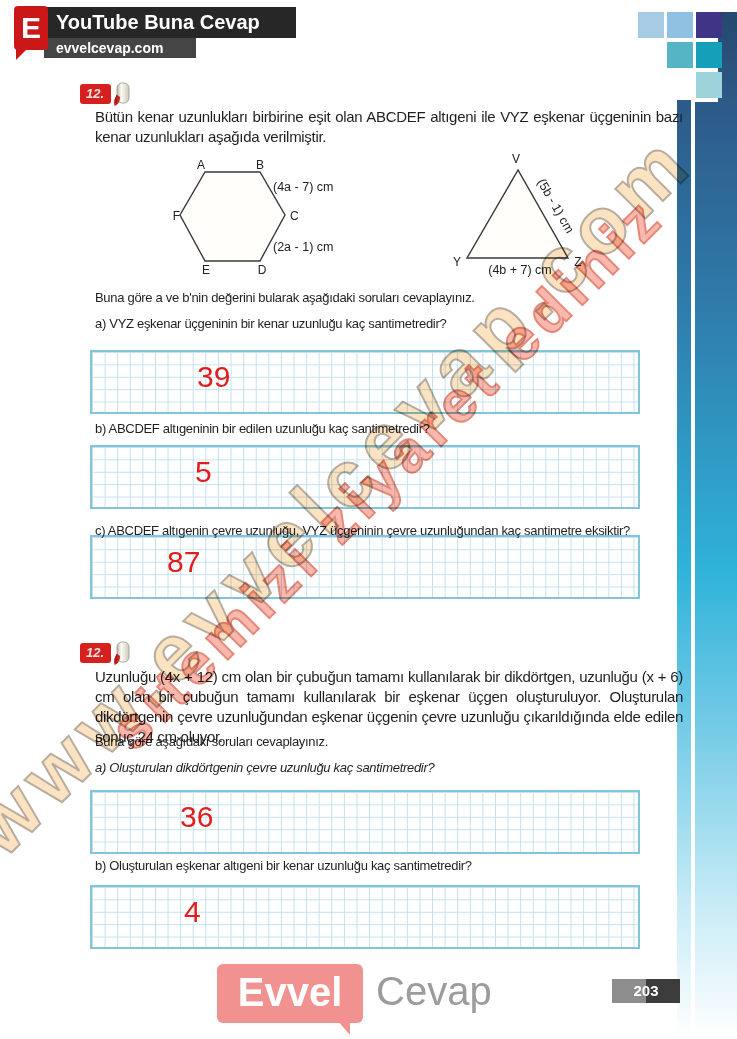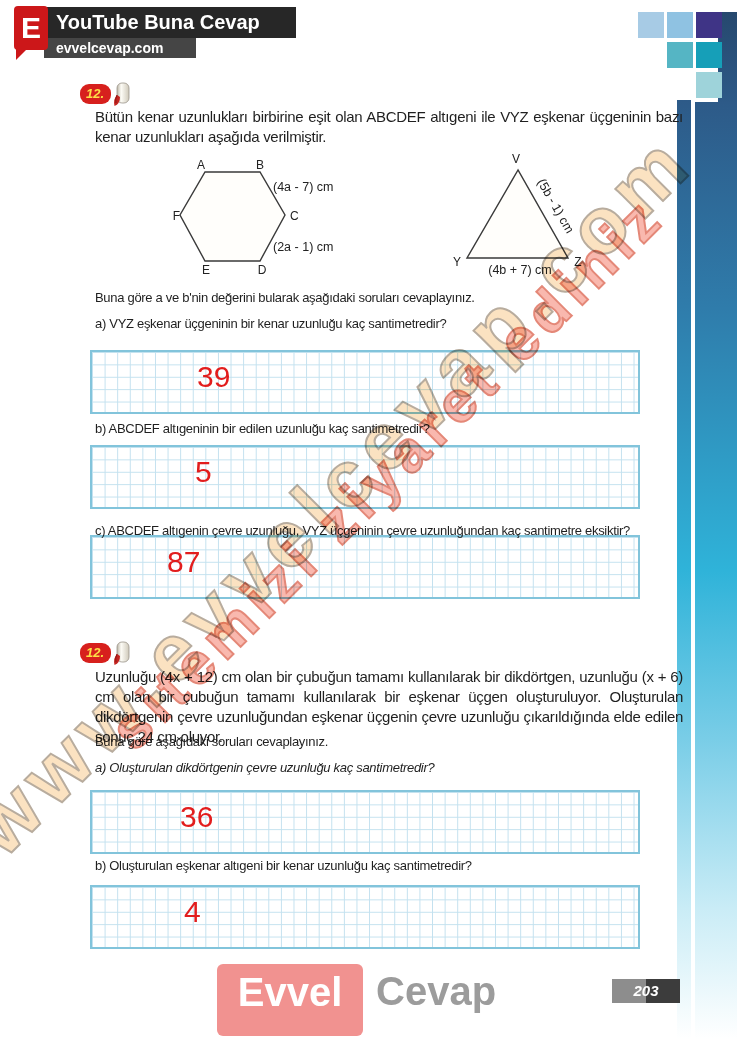--- a/index.html
+++ b/index.html
@@ -20,22 +20,22 @@
   
   .sq{width:26px;height:26px;}
   .bar-top{left:718px;top:12px;width:19px;height:92px;background:linear-gradient(180deg,#26486e,#2d5a88);}
   .bar-wide{left:695px;top:102px;width:42px;height:937px;
             background:linear-gradient(180deg,#2d5a88 0%,#2f7cab 22%,#2fb3d9 50%,#79cde7 68%,#c9ecf6 86%,#ffffff 100%);}
   .bar-narrow{left:677px;top:100px;width:14px;height:939px;
             background:linear-gradient(180deg,#2d5a88 0%,#2f7cab 22%,#2fb3d9 50%,#79cde7 68%,#c9ecf6 86%,#ffffff 100%);}
 
   
   .q-marker{display:flex;align-items:flex-start;gap:2px;z-index:10;}
-  .q-num{background:#d7201d;color:#fde047;font-style:italic;font-weight:bold;font-size:13px;
-         padding:2px 7px 3px 6px;border-radius:9px;}
+  .q-num{background:#d7201d;color:#e5e5e5;font-style:italic;font-weight:bold;font-size:13px;
+         padding:2px 7px 3px 6px;border-radius:3px;}
   .scroll-svg{margin-top:-2px;}
 
   
   .para{font-size:15px;line-height:20px;text-align:justify;letter-spacing:-0.3px;width:588px;left:95px;z-index:10;}
   .line{font-size:13px;line-height:19px;letter-spacing:-0.3px;white-space:nowrap;left:95px;z-index:10;}
 
   
   .grid-box{left:90px;width:546px;height:60px;border:2px solid #82c4db;background-color:#fff;
             background-image:linear-gradient(to right,#c3e1ef 1px,transparent 1px),
                              linear-gradient(to bottom,#c3e1ef 1px,transparent 1px);
@@ -46,30 +46,30 @@
   svg text{font-family:"Liberation Sans",sans-serif;fill:#222;}
 
   
   .wm{white-space:nowrap;font-weight:bold;pointer-events:none;z-index:40;mix-blend-mode:multiply;}
   .wm1{left:-15px;top:795px;font-size:80px;letter-spacing:9px;color:#fbdcb4;
        -webkit-text-stroke:2px #a89a88;opacity:.82;transform:rotate(-45deg);transform-origin:0 50%;}
   .wm2{left:120px;top:705px;font-size:58px;letter-spacing:7px;color:#f79d8e;
        -webkit-text-stroke:2px #da5a44;opacity:.72;transform:rotate(-45deg);transform-origin:0 50%;}
 
   
-  .f-pink{left:217px;top:964px;width:146px;height:72px;background:#f19290;border-radius:6px;
+  .f-pink{left:217px;top:964px;width:146px;height:59px;background:#f19290;border-radius:6px;
           color:#fff;font-size:40px;font-weight:bold;text-align:center;line-height:56px;z-index:10;}
   .f-tail{left:337px;top:1020px;width:0;height:0;border-top:15px solid #f19290;
           border-left:13px solid transparent;z-index:9;}
-  .f-gray{left:376px;top:969px;font-size:40px;font-weight:bold;color:#9c9c9c;z-index:10;}
+  .f-gray{left:376px;top:969px;font-size:40px;font-weight:normal;color:#9c9c9c;z-index:10;}
   .badge{left:612px;top:979px;width:68px;height:24px;z-index:10;}
   .badge .half-l{position:absolute;left:0;top:0;width:34px;height:24px;background:#8d8d8d;}
   .badge .half-r{position:absolute;left:34px;top:0;width:34px;height:24px;background:#3c3c3c;}
   .badge .num{position:absolute;left:0;top:0;width:68px;height:16px;color:#fff;font-size:15px;
-              font-weight:bold;text-align:center;line-height:24px;font-style:italic;}
+              font-weight:bold;text-align:center;line-height:24px;}
 </style>
 </head>
 <body>
 
 <div>
 
   <div class="abs bar-top"></div>
   <div class="abs bar-wide"></div>
   <div class="abs bar-narrow"></div>
   <div class="abs sq" style="left:638px;top:12px;background:#a7cbe5;"></div>

